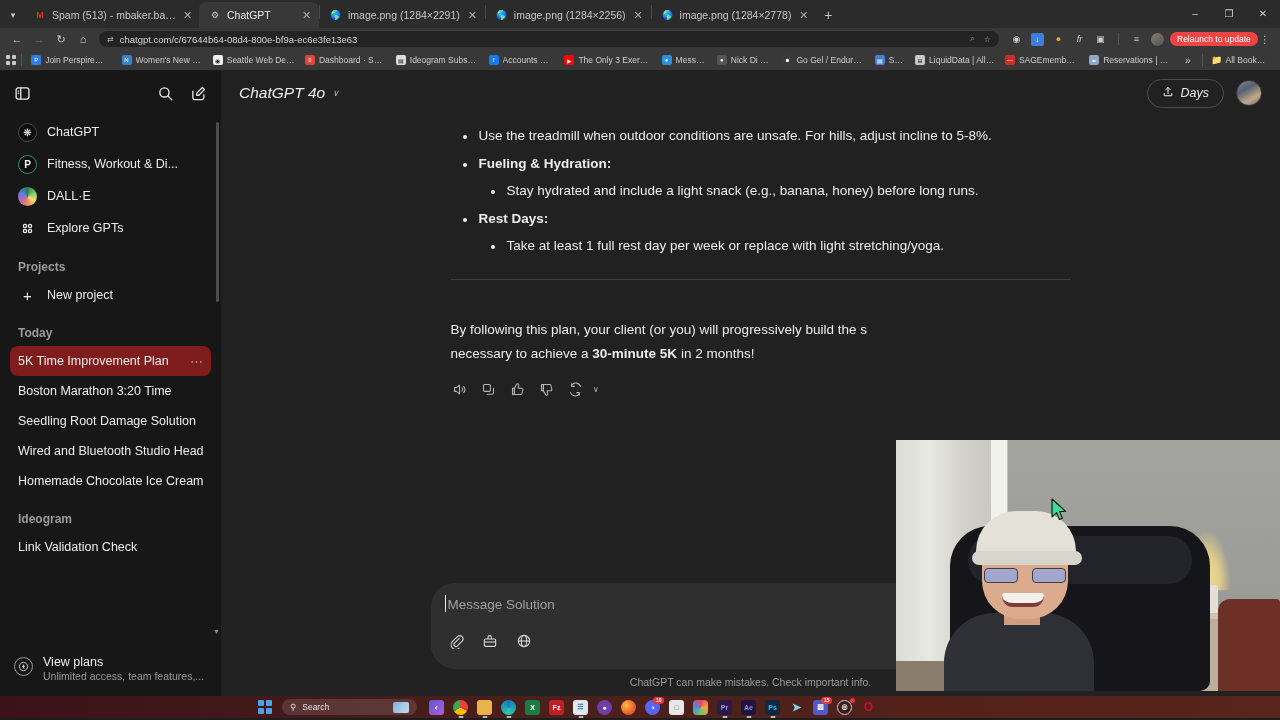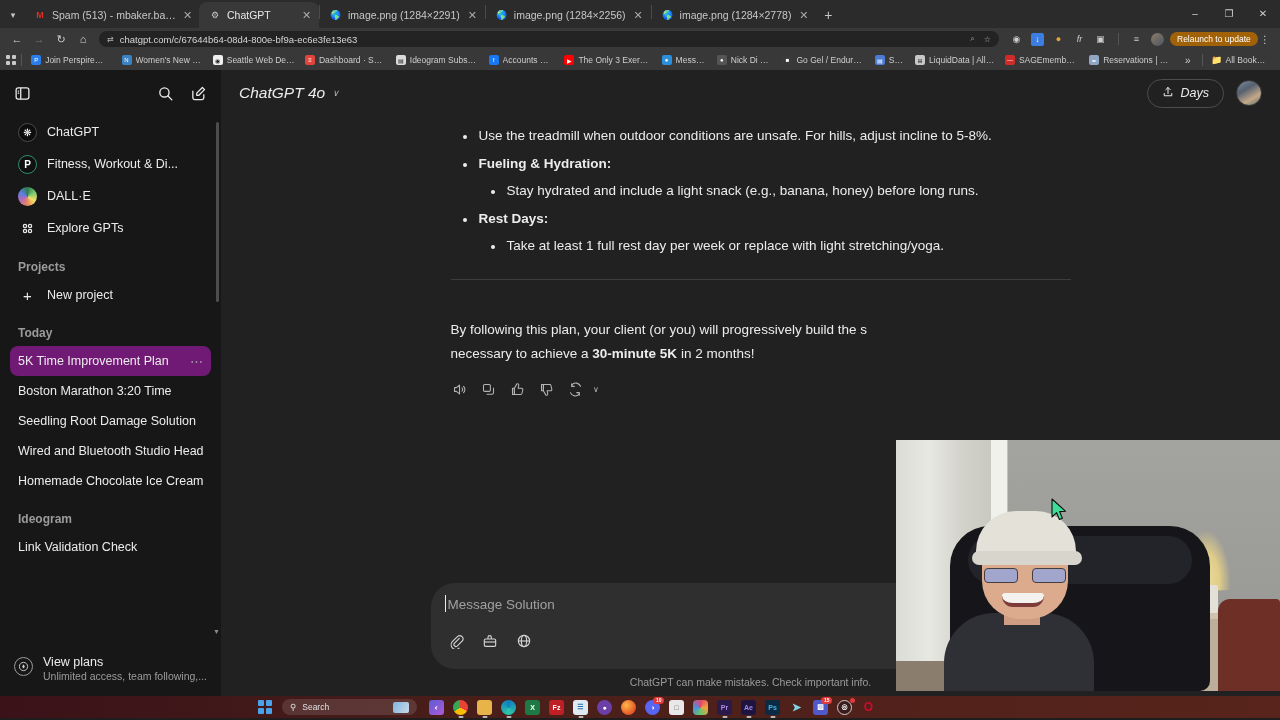--- a/index.html
+++ b/index.html
@@ -54,21 +54,21 @@
     flex: 1 1 auto; height: 16px; background:#232323; border-radius: 9px;
     display:flex; align-items:center; gap:6px; padding: 0 8px; margin: 0 5px;
     font-size: 9.5px; color:#d7d7d7; max-width: 900px;
   }
   .omni-icon { font-size:8px; color:#b4b4b4; }
   .omni-right { margin-left:auto; display:flex; gap:9px; align-items:center; }
   .tb-icons { display:flex; align-items:center; gap:8px; margin-left:6px; }
   .tb-ic { width:13px;height:13px;display:flex;align-items:center;justify-content:center;
      font-size:9px; color:#cfcfcf;}
   .relaunch {
-    background:#a16207; color:#fff; font-size:8.5px; border-radius:9px;
+    background:#ef4444; color:#fff; font-size:8.5px; border-radius:9px;
     padding: 2px 7px; margin-left: 6px; white-space:nowrap;
   }
   .kebab { width:14px;text-align:center;color:#cfcfcf;font-size:10px;}
 
   .bookmarks {
     height: 20px; display:flex; align-items:center; gap:2px;
     background:#383838; padding: 0 6px; font-size:8.5px; color:#cfcfcf;
     overflow: hidden;
   }
   .bm { display:flex; align-items:center; gap:4px; padding: 1px 4px; white-space:nowrap;
@@ -102,21 +102,21 @@
   .gpt-label { overflow:hidden;white-space:nowrap;text-overflow:ellipsis;}
   .sb-section {
     font-size:12px; color:#9b9b9b; font-weight:bold; padding: 0 8px;
     margin: 16px 0 6px;
   }
   .sb-item {
     display:flex; align-items:center; height: 30px; padding: 0 8px;
     border-radius:8px; color:#ececec; font-size:12.5px; white-space:nowrap;
     overflow:hidden; position:relative;
   }
-  .sb-item.active { background:#701a75; }
+  .sb-item.active { background:#7f1d1d; }
   .sb-item .txt { overflow:hidden; text-overflow:clip; white-space:nowrap; flex:1 1 auto;}
   .sb-item .dots { color:#b4b4b4; font-size:13px; padding-left:4px; }
   .sb-plus { width:19px; display:flex; align-items:center; justify-content:center;
      color:#ececec; font-size:15px; margin-right:10px; }
   .sb-track {
     position:absolute; right:2px; top:6px; width:3px; height:180px;
     background:#4d4d4d; border-radius:2px;
   }
   .sb-arrow { position:absolute; right:1px; color:#8a8a8a; font-size:7px; }
   .sb-bottom {
@@ -490,21 +490,21 @@
 
     <div class="sb-bottom">
       <span class="plan-ico">
         <svg width="11" height="11" viewBox="0 0 24 24" fill="none" stroke="#cfcfcf" stroke-width="2">
           <circle cx="12" cy="12" r="9"></circle>
             <path d="M12 7l3 5-3 5-3-5z" fill="#cfcfcf" stroke="none"></path>
         </svg>
       </span>
       <span>
         <div class="plan-title">View plans</div>
-        <div class="plan-sub">Unlimited access, team following,...</div>
+        <div class="plan-sub">Unlimited access, team features,...</div>
       </span>
     </div>
   </div>
 
   <div class="main">
     <div class="main-header">
       <div class="model-sel">
         <span>ChatGPT 4o</span>
         <span class="chev">∨</span>
       </div>

